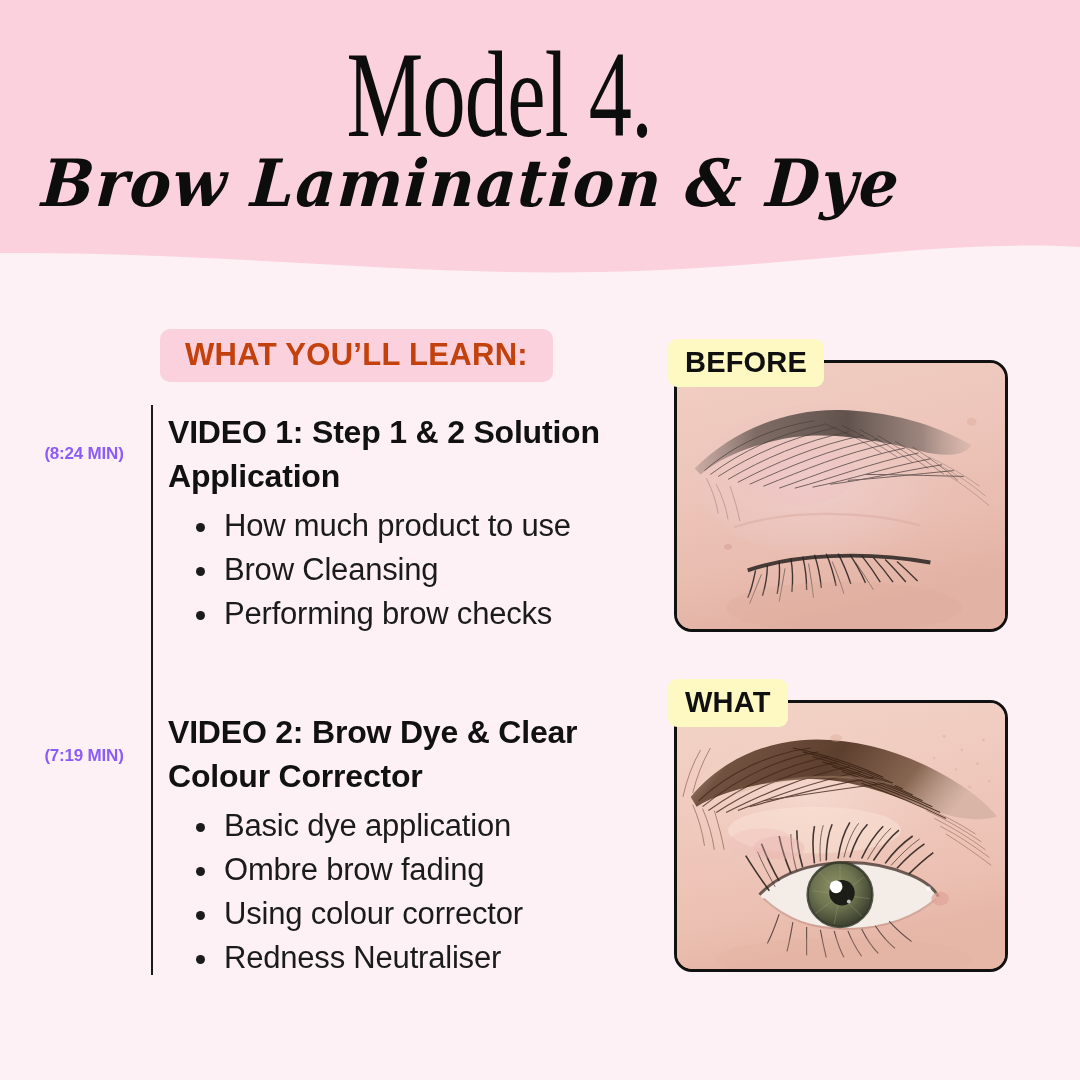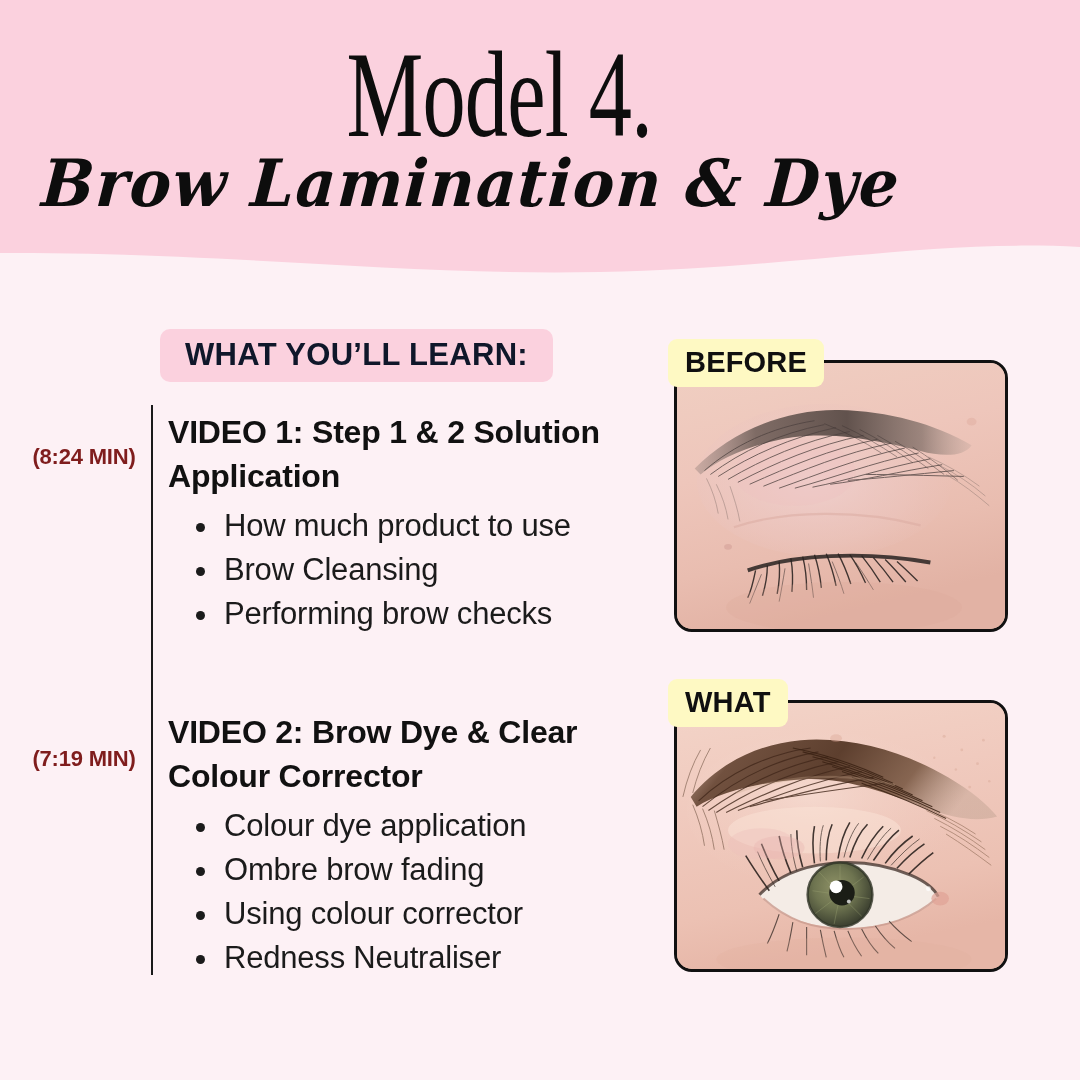--- a/index.html
+++ b/index.html
@@ -72,42 +72,42 @@
     width:393px; height:53px;
     background:#fbd1de;
     border-radius:10px;
     display:flex;
     align-items:center;
     justify-content:center;
   }
   #learn-badge .badge-text {
     font-size:31px;
     font-weight:700;
-    color:#0f172a;
+    color:#c2410c;
     letter-spacing:0.3px;
     line-height:1;
     position:relative;
     top:-1px;
   }
 
   #divider-line {
     position:absolute;
     left:151px; top:405px;
     width:2px; height:570px;
     background:#1a1a1a;
   }
 
   .time-label {
     position:absolute;
     left:24px;
     width:120px;
     text-align:center;
-    font-size:22px;
+    font-size:17px;
     font-weight:700;
-    color:#7f1d1d;
+    color:#8b5cf6;
     letter-spacing:-0.2px;
   }
   #time-video-1 { top:444px; }
   #time-video-2 { top:746px; }
 
   .video-block {
     position:absolute;
     left:168px;
     width:490px;
   }
@@ -220,21 +220,21 @@
   </ul>
 </div>
 
 <div class="time-label" id="time-video-2">(7:19 MIN)</div>
 
 <div class="video-block" id="video-block-2">
   <div class="video-heading">VIDEO 2: Brow Dye &amp; Clear Colour Corrector</div>
   <ul class="bullet-list">
     <li>
       <span class="dot"></span>
-      <span>Colour dye application</span>
+      <span>Basic dye application</span>
     </li>
     <li>
       <span class="dot"></span>
       <span>Ombre brow fading</span>
     </li>
     <li>
       <span class="dot"></span>
       <span>Using colour corrector</span>
     </li>
     <li>

